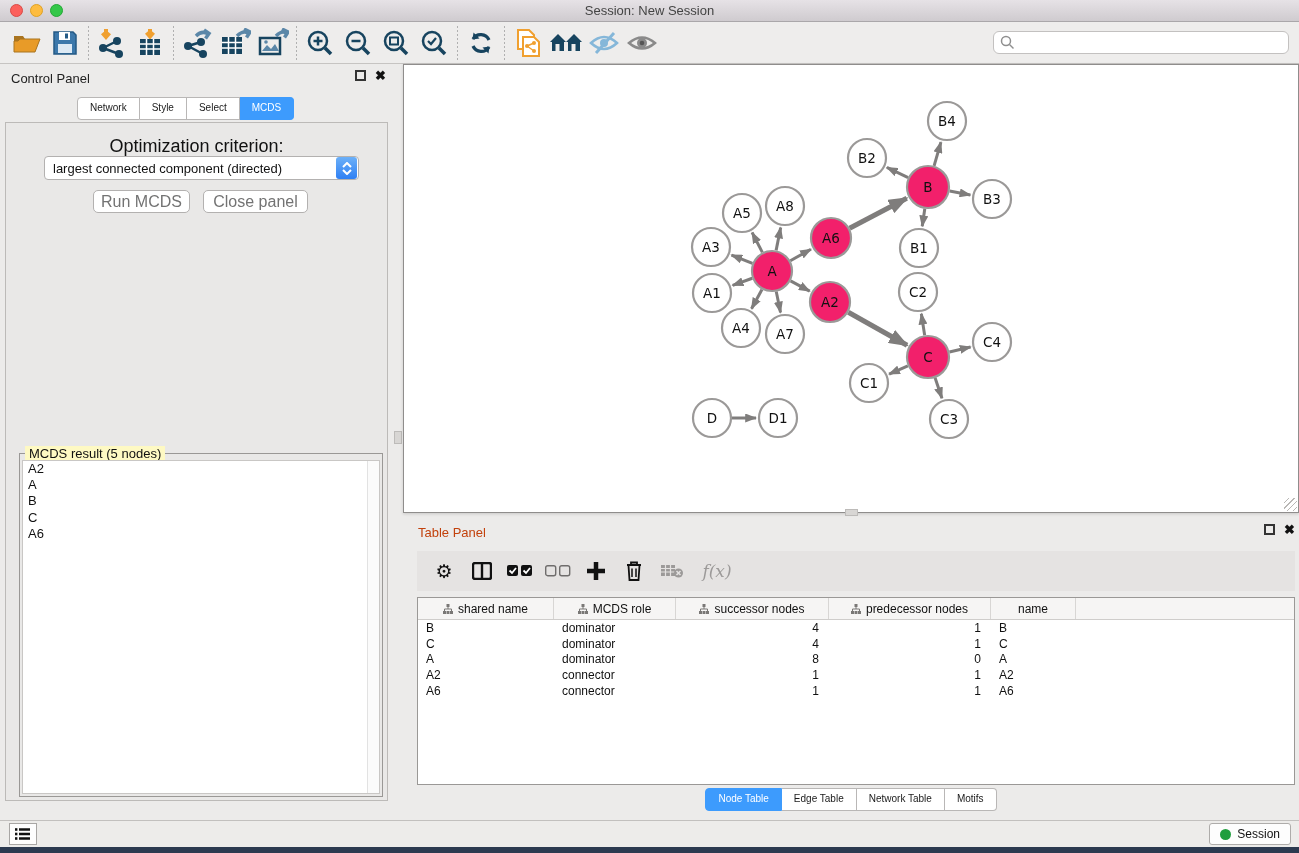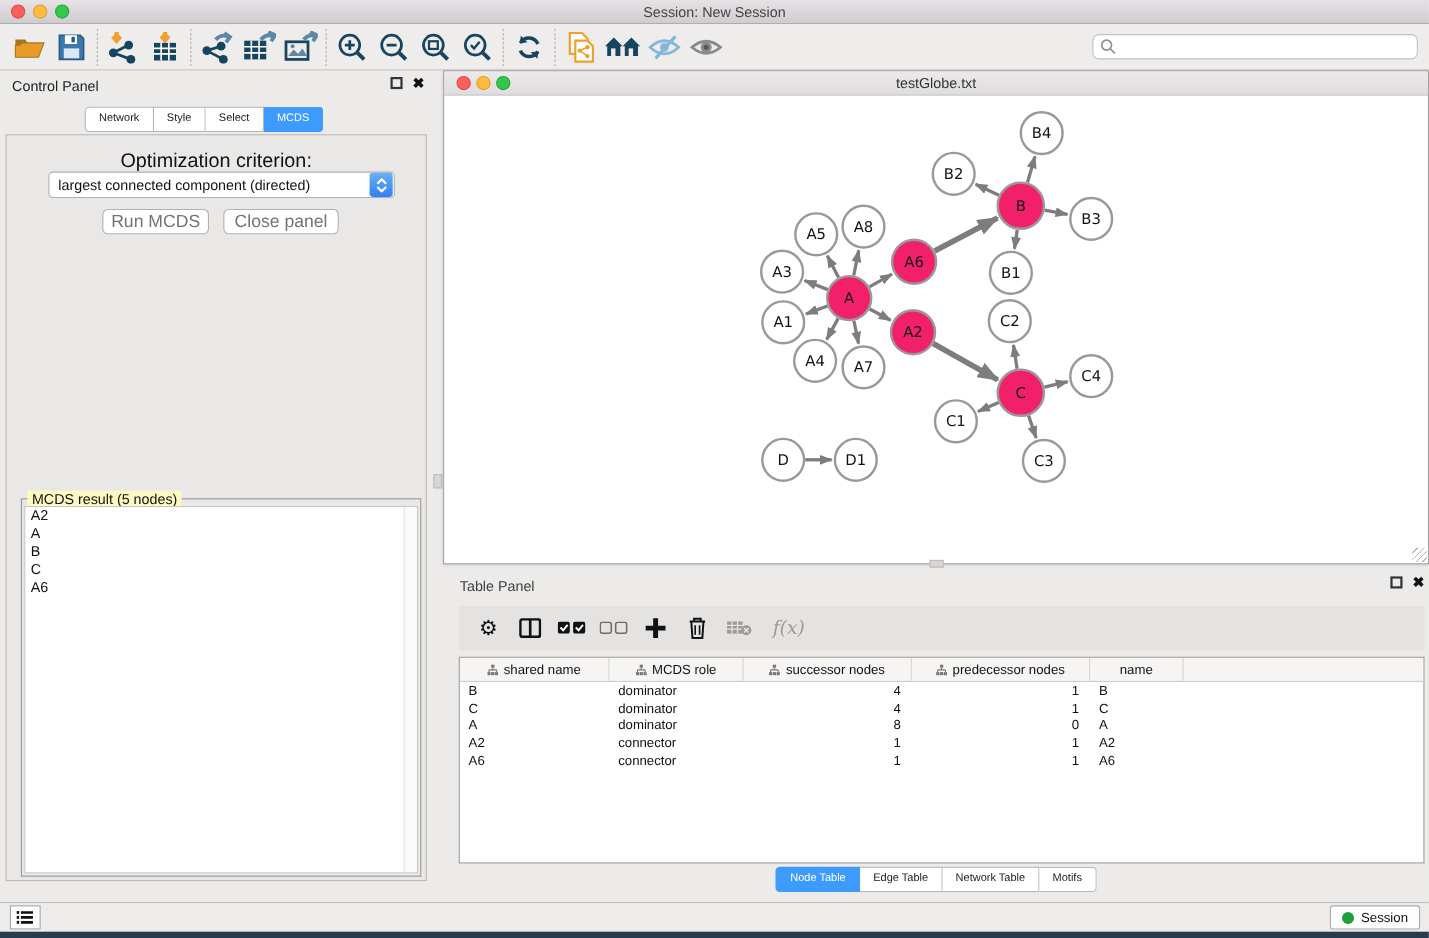--- a/index.html
+++ b/index.html
@@ -75,21 +75,21 @@
     background:repeating-linear-gradient(135deg, transparent 0 3px, #b9b7b5 3px 4px); }
 
   .v-handle { position:absolute; left:394px; top:431px; width:8px; height:13px;
     background:#d8d6d4; border:1px solid #bdbbb9; }
   .h-handle { position:absolute; left:845px; top:509px; width:13px; height:7px;
     background:#d8d6d4; border:1px solid #bdbbb9; }
 
   
   .table-panel { position:absolute; left:403px; top:520px; width:896px; height:298px; }
   .tp-header { position:absolute; left:0; top:0; width:100%; height:24px; display:flex; align-items:center; }
-  .tp-title { font-size:13px; color:#404040; padding-left:15px; }
+  .tp-title { font-size:13px; color:#c2410c; padding-left:15px; }
   .tp-toolbar { position:absolute; left:14px; top:31px; width:878px; height:40px;
     background:#e5e3e2; display:flex; align-items:center; padding-left:8px; }
   .tp-tool { width:38px; height:32px; display:flex; align-items:center; justify-content:center; }
   .gear-glyph { font-family:"DejaVu Sans", sans-serif; font-size:19px; color:#111; line-height:1; }
   .fx-label { font-family:"DejaVu Serif", serif; font-style:italic; font-size:17px; color:#9c9a99; }
   .datatable { position:absolute; left:14px; top:77px; width:878px; height:188px;
     background:#fff; border:1px solid #9a9896; overflow:hidden; }
   .dt-headrow { display:flex; height:22px; background:#f6f5f4; border-bottom:1px solid #cfcdcb; }
   .dt-hcell { display:flex; align-items:center; justify-content:center; gap:5px;
     border-right:1px solid #d8d6d4; font-size:12px; color:#111; }
@@ -299,28 +299,20 @@
           <div class="result-item">C</div>
           <div class="result-item">A6</div>
         </div>
     </div>
   </div>
 </div>
 
 <div class="v-handle"></div>
 
 <div class="net-window">
-  <div class="net-titlebar">
-    <div class="net-lights">
-      <div class="light red"></div>
-      <div class="light yellow"></div>
-      <div class="light green"></div>
-    </div>
-    <div class="title">testGlobe.txt</div>
-  </div>
   <div class="net-canvas">
     <svg id="graph-svg" width="894" height="425" viewBox="0 0 894 425">
       <defs>
         <marker id="arrow" viewBox="0 0 4 3" refX="3.6" refY="1.5" markerWidth="4" markerHeight="3" orient="auto">
           <path d="M0,0 L4,1.5 L0,3 z" fill="#7f7d7c"></path>
         </marker>
       </defs>
       <g id="edges-layer">
           <line x1="358.3521187036509" y1="165.3474294937251" x2="348.1073042152229" y2="145.54078814943088" stroke="#7f7d7c" stroke-width="3" marker-end="url(#arrow)"></line>
           <line x1="372.11843883790186" y1="163.4078058104907" x2="376.68544502695994" y2="140.57277486520024" stroke="#7f7d7c" stroke-width="3" marker-end="url(#arrow)"></line>

